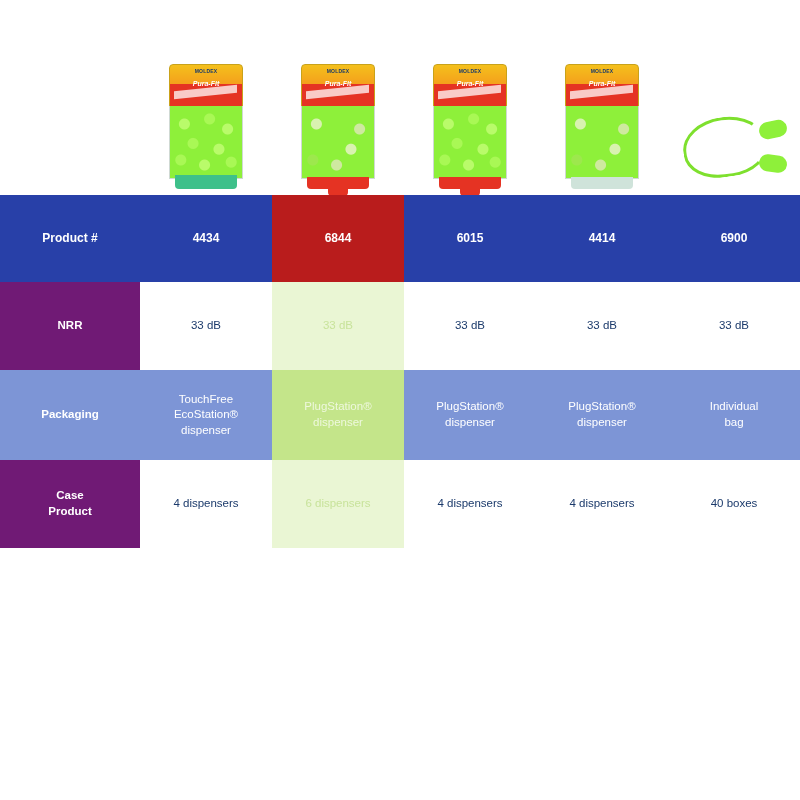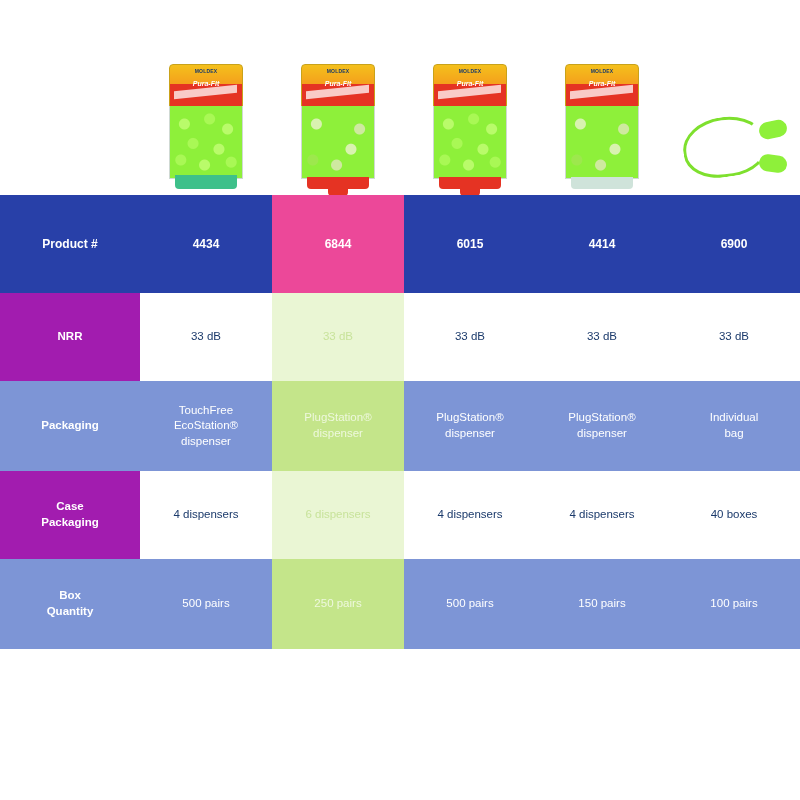--- a/index.html
+++ b/index.html
@@ -181,29 +181,29 @@
     text-align: center;
     vertical-align: middle;
     font-size: 11.5px;
     line-height: 1.35;
     padding: 4px 6px;
     box-sizing: border-box;
   }
   col.rowhead { width: 140px; }
   col.col-prod { width: 132px; }
 
-  tr.row-dark td { background: #2840a8; color: #ffffff; height: 98px; font-weight: bold; font-size: 12px; }
+  tr.row-dark td { background: #2840a8; color: #ffffff; height: 87px; font-weight: bold; font-size: 12px; }
   tr.row-mid td  { background: #7d95d6; color: #ffffff; height: 90px; }
   tr.row-light td { background: #ffffff; color: #1b3a6b; height: 88px; }
 
   td.rowhead { font-weight: bold; }
-  tr.row-light td.rowhead { background: #a21caf; color: #ffffff; }
-
-  
-  tr.row-dark td.hl   { background: #ec4899; color: #ffffff; margin-top: 12px; }
+  tr.row-light td.rowhead { background: #701a75; color: #ffffff; }
+
+  
+  tr.row-dark td.hl   { background: #b91c1c; color: #ffffff; margin-top: 12px; }
   tr.row-mid td.hl    { background: #c4e58a; color: #eef8dd; }
   tr.row-light td.hl  { background: #eaf6d4; color: #c8e39b; }
 
   .cell-multiline { white-space: pre-line; }
 </style>
 </head>
 <body>
 
 <div class="page">
 
@@ -303,33 +303,24 @@
         <td class="cell-multiline">PlugStation®
 dispenser</td>
         <td class="cell-multiline">PlugStation®
 dispenser</td>
         <td class="cell-multiline">Individual
 bag</td>
       </tr>
 
       <tr class="row-light">
         <td class="rowhead cell-multiline">Case
-Packaging</td>
+Product</td>
         <td>4 dispensers</td>
         <td class="hl">6 dispensers</td>
         <td>4 dispensers</td>
         <td>4 dispensers</td>
         <td>40 boxes</td>
       </tr>
 
-      <tr class="row-mid">
-        <td class="rowhead cell-multiline">Box
-Quantity</td>
-        <td>500 pairs</td>
-        <td class="hl">250 pairs</td>
-        <td>500 pairs</td>
-        <td>150 pairs</td>
-        <td>100 pairs</td>
-      </tr>
     </tbody>
   </table>
 
 </div>
 
 </body></html>

